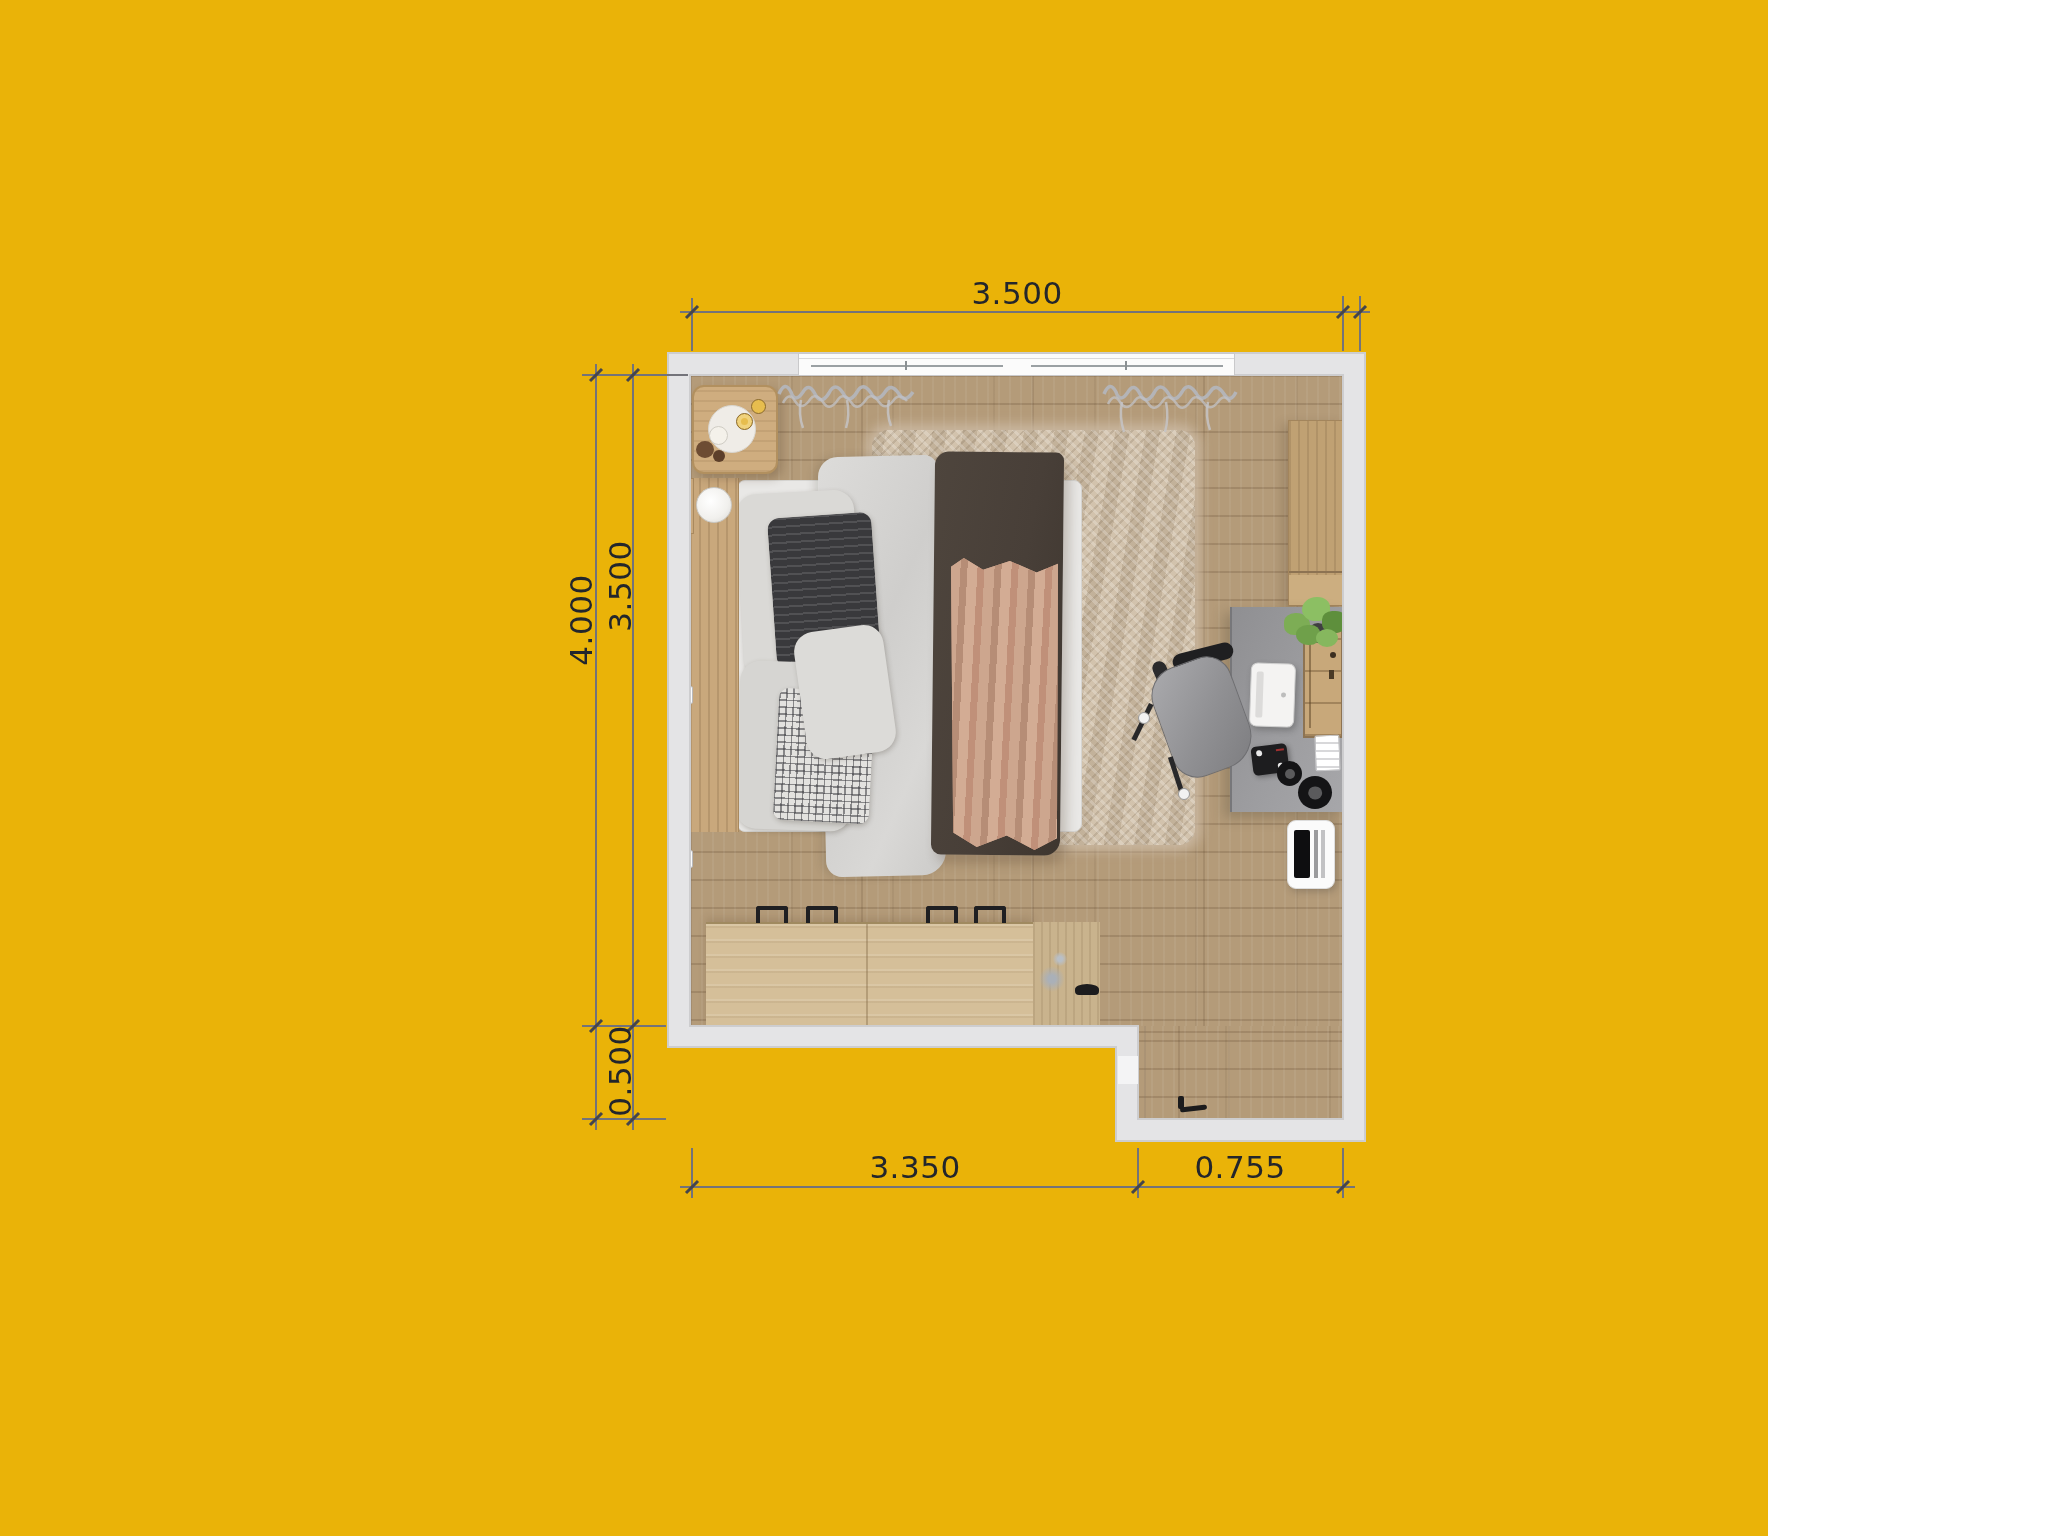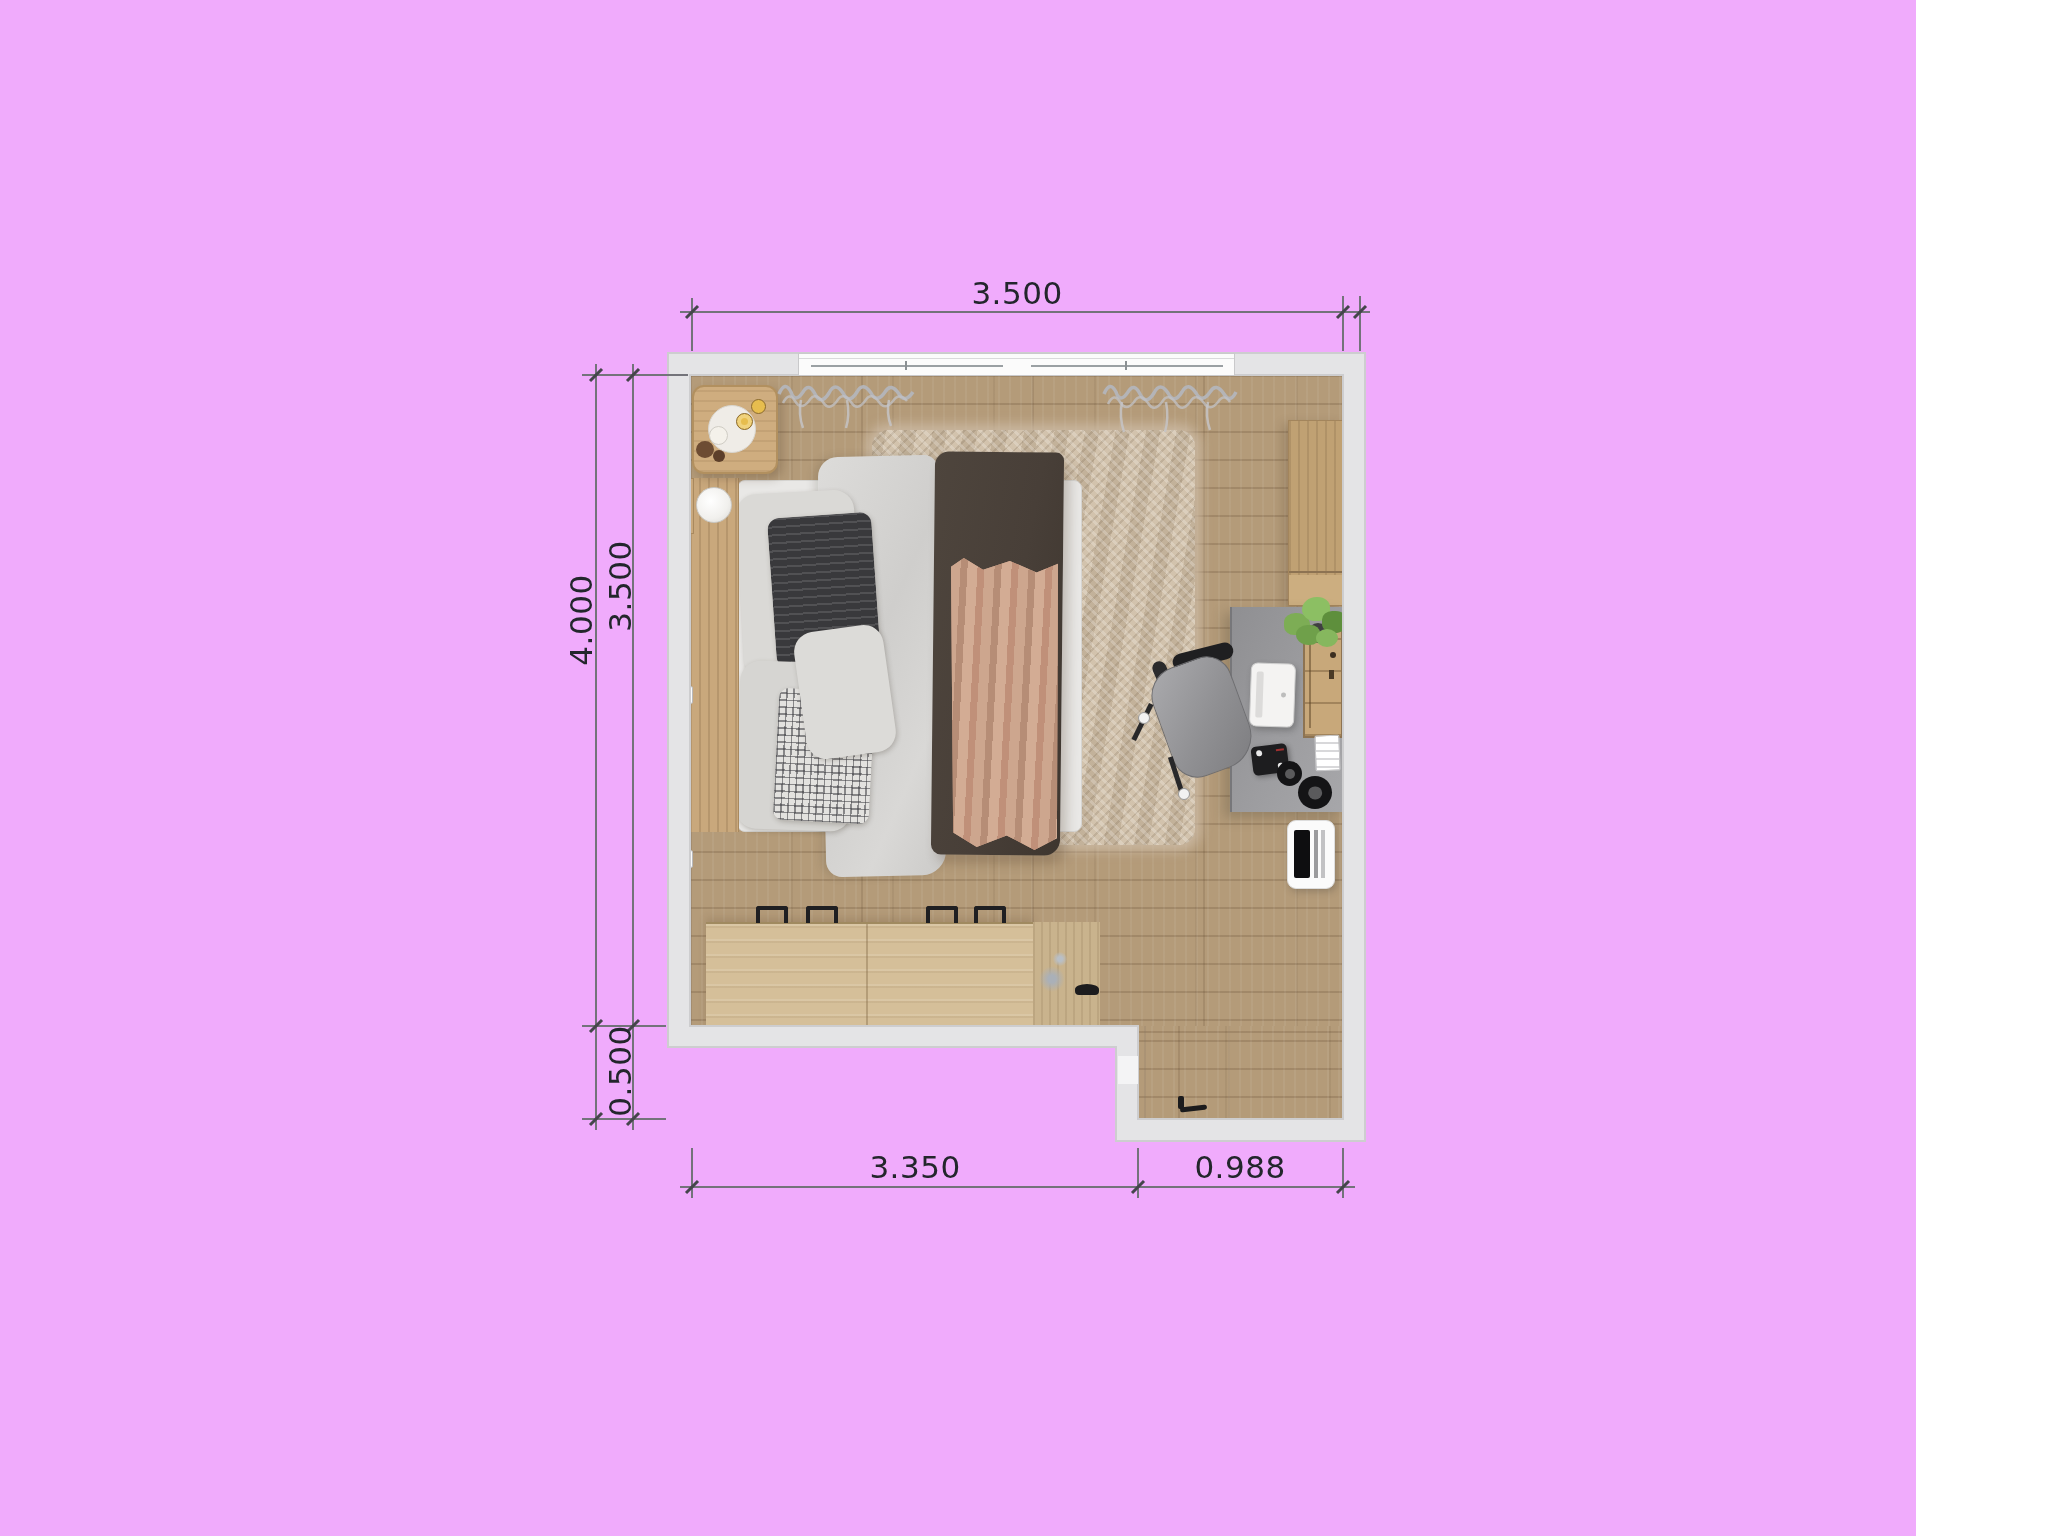--- a/index.html
+++ b/index.html
@@ -1,16 +1,16 @@
 <!DOCTYPE html>
 <html><head>
 <meta charset="utf-8">
 <style>
   html,body{margin:0;padding:0;background:#ffffff;}
-  .stage{position:relative;width:1916px;height:1536px;background:#f0abfc;overflow:hidden;
+  .stage{position:relative;width:1768px;height:1536px;background:#eab308;overflow:hidden;
          font-family:"DejaVu Sans","Liberation Sans",sans-serif;}
   .abs{position:absolute;}
   
   .floor{
     background-color:#b49b79;
     background-image:
       repeating-linear-gradient(90deg, rgba(255,255,255,.06) 0 2px, rgba(255,255,255,0) 2px 11px),
       repeating-linear-gradient(180deg, rgba(73,49,27,.18) 0 2px, rgba(0,0,0,0) 2px 28px),
       repeating-linear-gradient(90deg, rgba(73,49,27,.14) 0 2px, rgba(0,0,0,0) 2px 171px),
       repeating-linear-gradient(90deg, rgba(60,40,20,.07) 0 2px, rgba(0,0,0,0) 2px 101px);
@@ -227,15 +227,15 @@
       <line x1="1132" y1="1193" x2="1144" y2="1181"></line>
       <line x1="1337" y1="1193" x2="1349" y2="1181"></line>
     </g>
   </svg>
 
   <div class="abs dim-label" style="left:952px;top:276px;">3.500</div>
   <div class="abs dim-label vert" style="left:516px;top:603px;">4.000</div>
   <div class="abs dim-label vert" style="left:555px;top:569px;">3.500</div>
   <div class="abs dim-label vert" style="left:555px;top:1054px;">0.500</div>
   <div class="abs dim-label" style="left:850px;top:1150px;">3.350</div>
-  <div class="abs dim-label" style="left:1175px;top:1150px;">0.988</div>
+  <div class="abs dim-label" style="left:1175px;top:1150px;">0.755</div>
 
 </div>
 
 </body></html>

